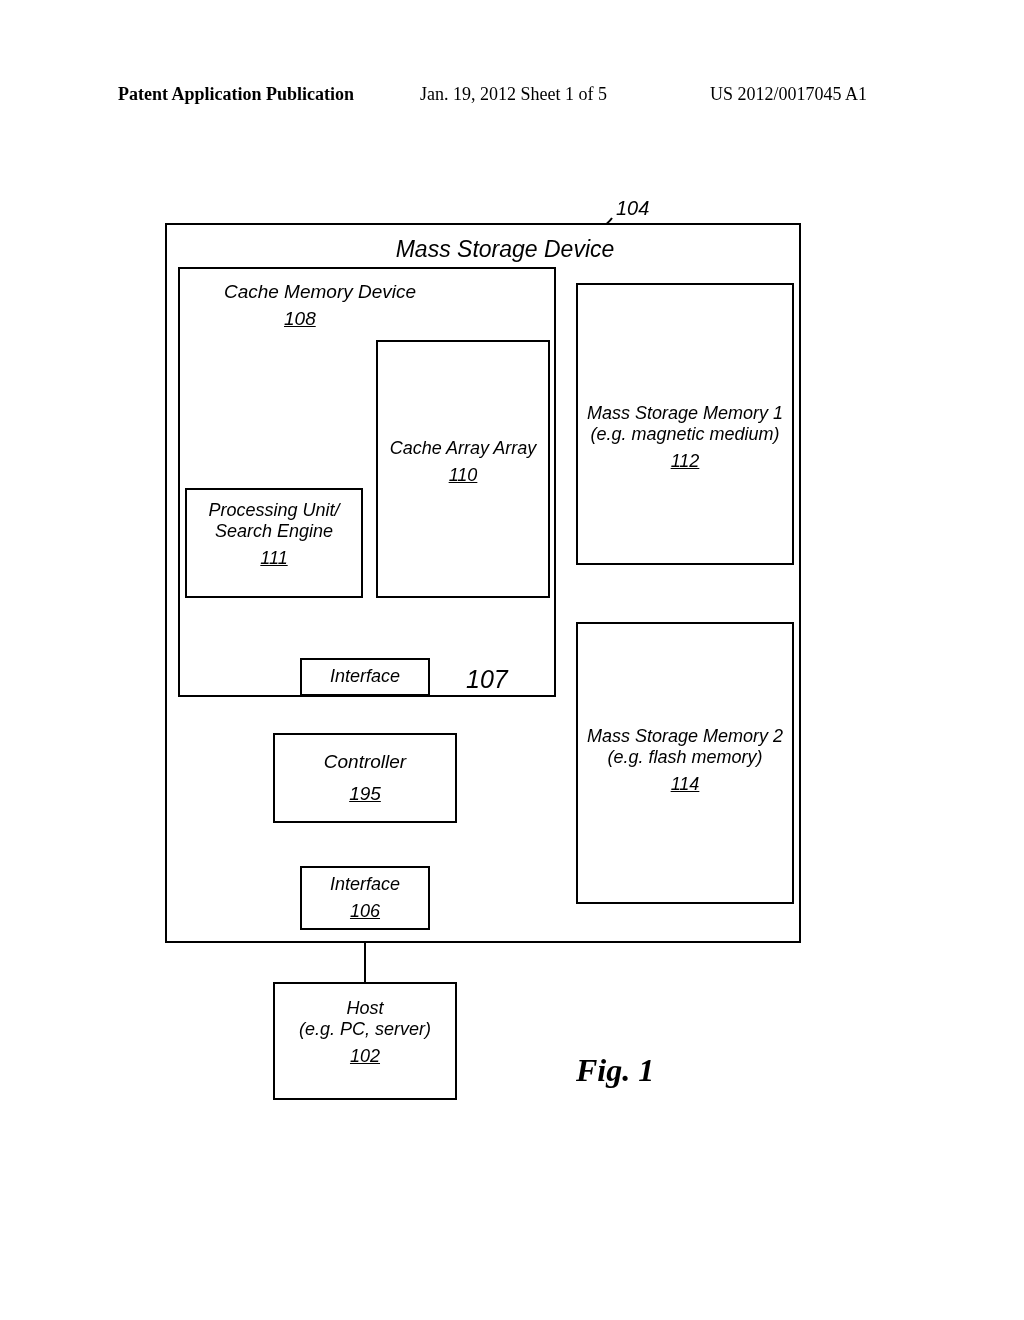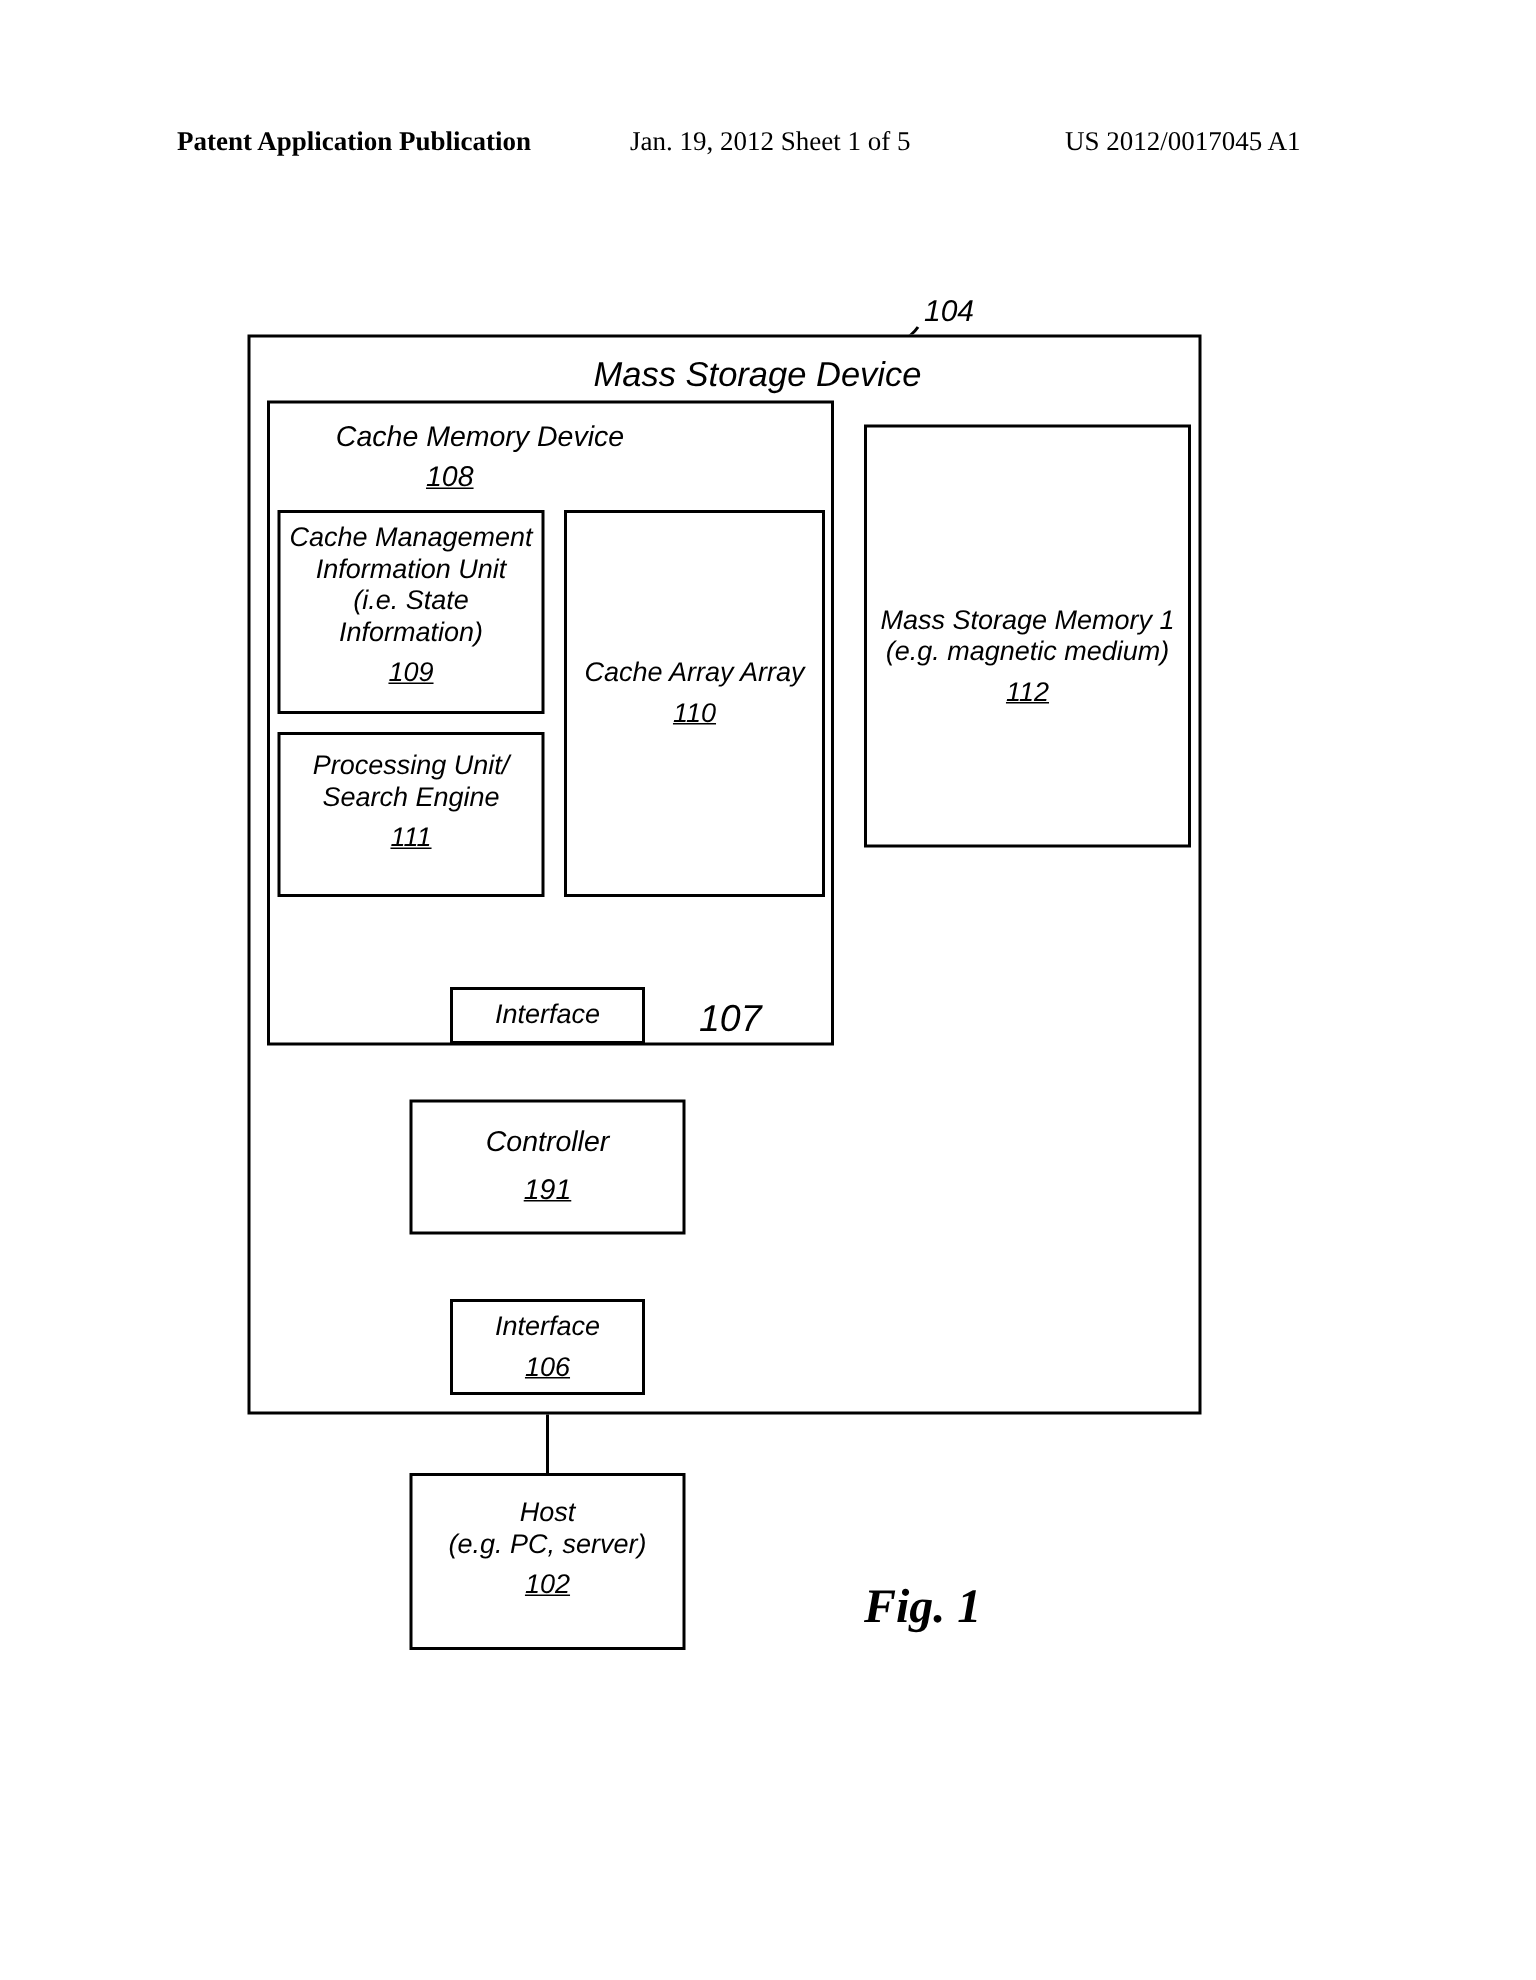--- a/index.html
+++ b/index.html
@@ -202,59 +202,58 @@
   </svg>
 
   <div id="massStorage" class="box"></div>
   <div id="massStorageTitle">Mass Storage Device</div>
   <div id="ref104">104</div>
 
   <div id="cacheDevice" class="box"></div>
   <div id="cacheDeviceTitle">Cache Memory Device</div>
   <div id="cacheDeviceRef">108</div>
 
-  <div id="cmiu" class="box">
-    <div class="label2">Cache Management</div>
-    <div class="label2">Information Unit</div>
-    <div class="label2">(i.e. State Information)</div>
-    <span class="ref-sm">109</span>
-  </div>
 
   <div id="procUnit" class="box">
     <div class="label2">Processing Unit/</div>
     <div class="label2">Search Engine</div>
     <span class="ref-sm">111</span>
   </div>
 
   <div id="cacheArray" class="box">
     <div class="label2">Cache Array Array</div>
     <span class="ref-sm">110</span>
   </div>
 
   <div id="iface107" class="box">
     <div class="label2">Interface</div>
   </div>
   <div id="ref107">107</div>
 
   <div id="controller" class="box">
     <div class="label">Controller</div>
-    <span class="ref">191</span>
+    <span class="ref">195</span>
   </div>
 
   <div id="iface106" class="box">
     <div class="label2">Interface</div>
     <span class="ref-sm">106</span>
   </div>
 
   <div id="msm1" class="box">
     <div class="label2">Mass Storage Memory 1</div>
     <div class="label2">(e.g. magnetic medium)</div>
     <span class="ref-sm">112</span>
   </div>
 
+  <div id="msm2" class="box">
+    <div class="label2">Mass Storage Memory 2</div>
+    <div class="label2">(e.g. flash memory)</div>
+    <span class="ref-sm">114</span>
+  </div>
 
   <div id="host" class="box">
     <div class="label2">Host</div>
     <div class="label2">(e.g. PC, server)</div>
     <span class="ref-sm">102</span>
   </div>
 
   <div id="figlabel">Fig. 1</div>
 
 </div>

